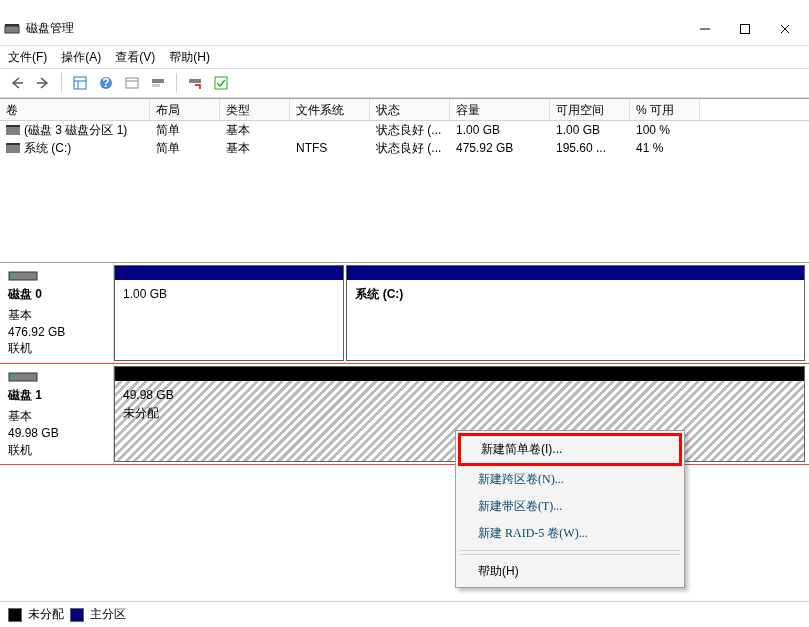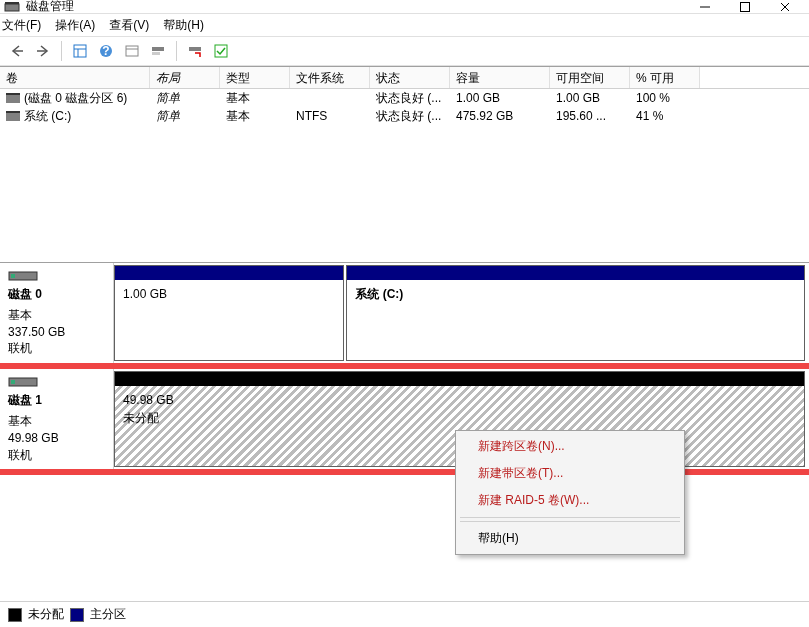--- a/index.html
+++ b/index.html
@@ -1,68 +1,68 @@
 <!DOCTYPE html>
 <html><head>
 <meta charset="utf-8">
 <style>
 * { box-sizing: border-box; margin: 0; padding: 0; font-family: "Microsoft YaHei", "Segoe UI", sans-serif; font-size: 12px; }
 body { background: #fff; width: 809px; height: 627px; overflow: hidden; position: relative; }
 
-.titlebar { height: 14px; display: flex; align-items: center; padding: 4px 4px; border-bottom: 1px solid #e0e0e0; }
+.titlebar { height: 34px; display: flex; align-items: center; padding: 4px 4px; border-bottom: 1px solid #e0e0e0; margin-top: 12px; }
 .titlebar .icon { width: 16px; height: 16px; margin-right: 6px; display: inline-block; }
 .titlebar .title { flex: 1; }
 .titlebar .winbtn { width: 40px; height: 28px; display: flex; align-items: center; justify-content: center; cursor: pointer; }
 .winbtn svg { width: 12px; height: 12px; }
 
-.menubar { height: 22px; display: flex; align-items: center; padding: 2px 2px; gap: 14px; }
+.menubar { height: 22px; display: flex; align-items: center; padding: 2px 8px; gap: 14px; }
 .menubar span { cursor: pointer; }
 
 .toolbar { height: 30px; border-top: 1px solid #e0e0e0; border-bottom: 1px solid #e0e0e0; display: flex; align-items: center; padding: 0 6px; gap: 4px; }
 .toolbar .tbtn { width: 22px; height: 22px; display: flex; align-items: center; justify-content: center; cursor: pointer; border: 1px solid transparent; }
 .toolbar .sep { width: 1px; height: 20px; background: #d0d0d0; margin: 0 3px; }
 .tbtn svg { width: 16px; height: 16px; }
 
 .listview { border-top: 1px solid #a0a0a0; }
 .lv-header { display: flex; background: #fff; border-bottom: 1px solid #d0d0d0; height: 22px; }
 .lv-header .col { border-right: 1px solid #e0e0e0; padding: 3px 6px; background: #fafafa; }
 .lv-row { display: flex; height: 18px; align-items: center; }
 .lv-row .cell { padding: 1px 6px; white-space: nowrap; overflow: hidden; }
 .col-vol { width: 150px; }
-.col-layout { width: 70px; font-style: italic; }
+.col-layout { width: 70px; }
 .col-type { width: 70px; font-family: Liberation Serif, serif; }
 .col-fs { width: 80px; }
 .col-status { width: 80px; }
 .col-cap { width: 100px; }
 .col-free { width: 80px; }
 .col-pct { width: 70px; }
 .drive-icon { width: 14px; height: 10px; background: #808080; display: inline-block; margin-right: 4px; vertical-align: middle; border-top: 2px solid #333; }
 
 .diskpanel { position: absolute; top: 262px; left: 0; right: 0; border-top: 1px solid #a0a0a0; }
-.disk-row { display: flex; min-height: 95px; border-bottom: 6px solid #ef4444; }
+.disk-row { display: flex; min-height: 95px; border-bottom: 1px solid #ef4444; }
 .disk-label { width: 114px; padding: 6px 8px; border-right: 1px solid #d0d0d0; background: #fff; }
 .disk-label .dname { font-weight: bold; margin-bottom: 4px; }
 .disk-label div { line-height: 1.4; }
 .disk-parts { flex: 1; display: flex; padding: 2px 2px 2px 0; gap: 0; }
 .part { border: 1px solid #606060; display: flex; flex-direction: column; margin-right: 2px; }
 .part .part-hdr { height: 14px; }
 .part .part-body { flex: 1; padding: 6px 8px; line-height: 1.45; }
 .part-primary .part-hdr { background: #000080; }
 .part-unalloc .part-hdr { background: #000; }
 .part-unalloc .part-body { background: repeating-linear-gradient(135deg, #fff, #fff 3px, #bbb 3px, #bbb 6px); }
 .bold { font-weight: bold; }
 
 .legend { position: absolute; bottom: 0; left: 0; right: 0; height: 26px; display: flex; align-items: center; padding: 0 8px; gap: 6px; border-top: 1px solid #d0d0d0; }
 .legend .sw { width: 14px; height: 14px; display: inline-block; border: 1px solid #666; }
 .sw-unalloc { background: #000; }
 .sw-primary { background: #000080; }
 
 .contextmenu { position: absolute; left: 455px; top: 430px; width: 230px; background: #f4f4f4; border: 1px solid #a0a0a0; box-shadow: 3px 3px 4px rgba(0,0,0,0.25); padding: 2px; }
 .contextmenu .item { padding: 5px 20px; cursor: pointer; }
-.contextmenu .item.disabled { color: #b91c1c; cursor: default; }
+.contextmenu .item.disabled { color: #0c4a6e; cursor: default; font-family: Liberation Serif, serif; }
 .contextmenu .sep { height: 1px; background: #d0d0d0; margin: 3px 2px; }
 .highlight-box { border: 3px solid #ff0000; }
 
 .disk-icon-svg { width: 30px; height: 14px; }
 </style>
 </head>
 <body>
 
 <div class="titlebar">
   <span class="icon">
@@ -156,21 +156,21 @@
     <div class="col col-vol">卷</div>
     <div class="col col-layout">布局</div>
     <div class="col col-type">类型</div>
     <div class="col col-fs">文件系统</div>
     <div class="col col-status">状态</div>
     <div class="col col-cap">容量</div>
     <div class="col col-free">可用空间</div>
     <div class="col col-pct">% 可用</div>
   </div>
   <div class="lv-row">
-    <div class="cell col-vol"><span class="drive-icon"></span><span>(磁盘 0 磁盘分区 6)</span></div>
+    <div class="cell col-vol"><span class="drive-icon"></span><span>(磁盘 3 磁盘分区 1)</span></div>
     <div class="cell col-layout">简单</div>
     <div class="cell col-type">基本</div>
     <div class="cell col-fs"></div>
     <div class="cell col-status">状态良好 (...</div>
     <div class="cell col-cap">1.00 GB</div>
     <div class="cell col-free">1.00 GB</div>
     <div class="cell col-pct">100 %</div>
   </div>
   <div class="lv-row">
     <div class="cell col-vol"><span class="drive-icon"></span><span>系统 (C:)</span></div>
@@ -187,21 +187,21 @@
 <div class="diskpanel">
 
   <div class="disk-row">
     <div class="disk-label">
       <svg class="disk-icon-svg" viewBox="0 0 30 14">
           <rect x="1" y="3" width="28" height="8" fill="#808080" stroke="#333"></rect>
           <rect x="3" y="5" width="4" height="4" fill="#3a7"></rect>
         </svg>
       <div class="dname">磁盘 0</div>
       <div>基本</div>
-      <div>337.50 GB</div>
+      <div>476.92 GB</div>
       <div>联机</div>
     </div>
     <div class="disk-parts">
       <div class="part part-primary" style="flex:1">
         <div class="part-hdr"></div>
         <div class="part-body">
           <div>1.00 GB</div>
         </div>
       </div>
       <div class="part part-primary" style="flex:2">
@@ -238,19 +238,20 @@
 </div>
 
 <div class="legend">
   <span class="sw sw-unalloc"></span>
   <span>未分配</span>
   <span class="sw sw-primary"></span>
   <span>主分区</span>
 </div>
 
 <div class="contextmenu">
+  <div class="item highlight-box">新建简单卷(I)...</div>
   <div class="item disabled">新建跨区卷(N)...</div>
   <div class="item disabled">新建带区卷(T)...</div>
   <div class="item disabled">新建 RAID-5 卷(W)...</div>
   <div class="sep"></div>
   <div class="sep"></div>
   <div class="item">帮助(H)</div>
 </div>
 
 </body></html>

